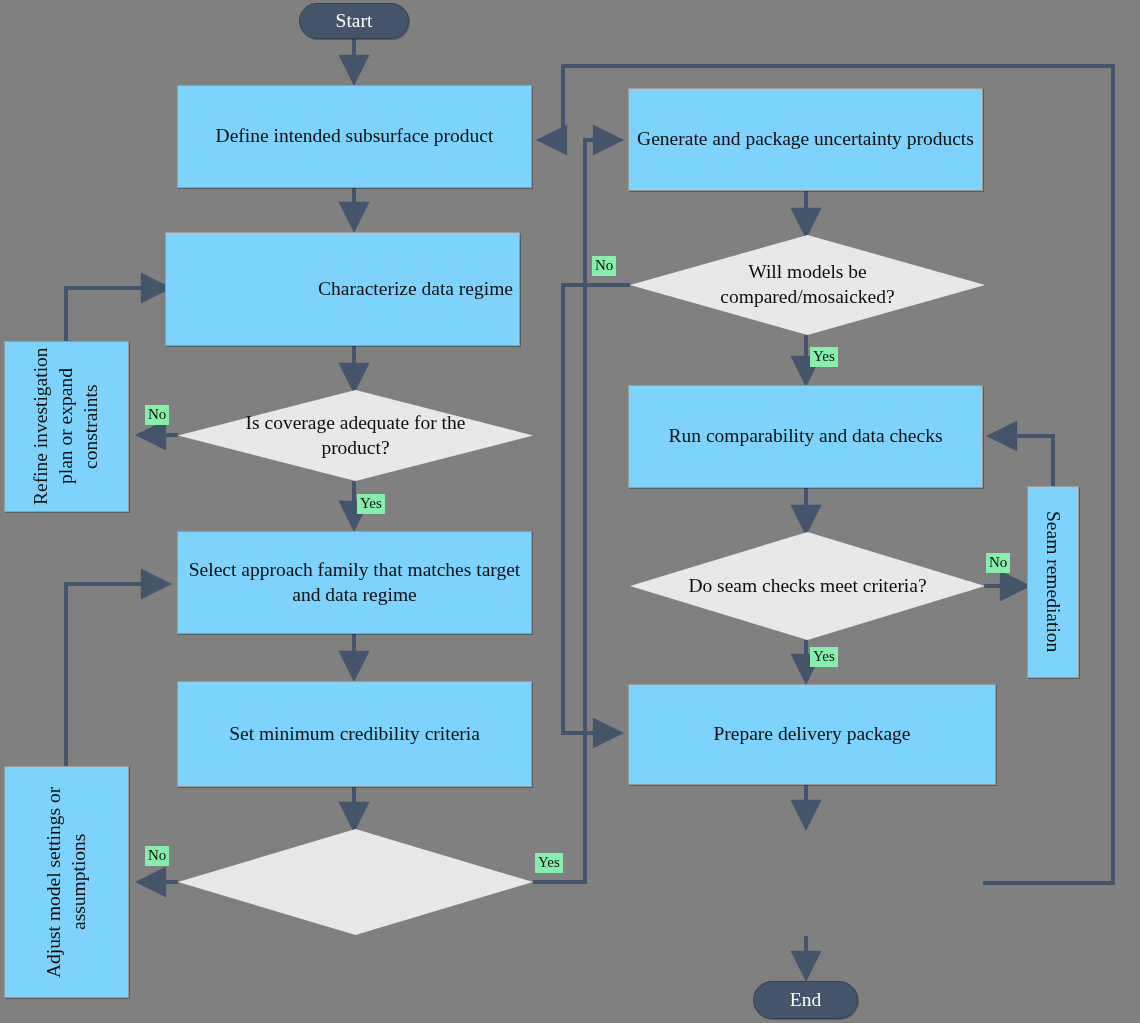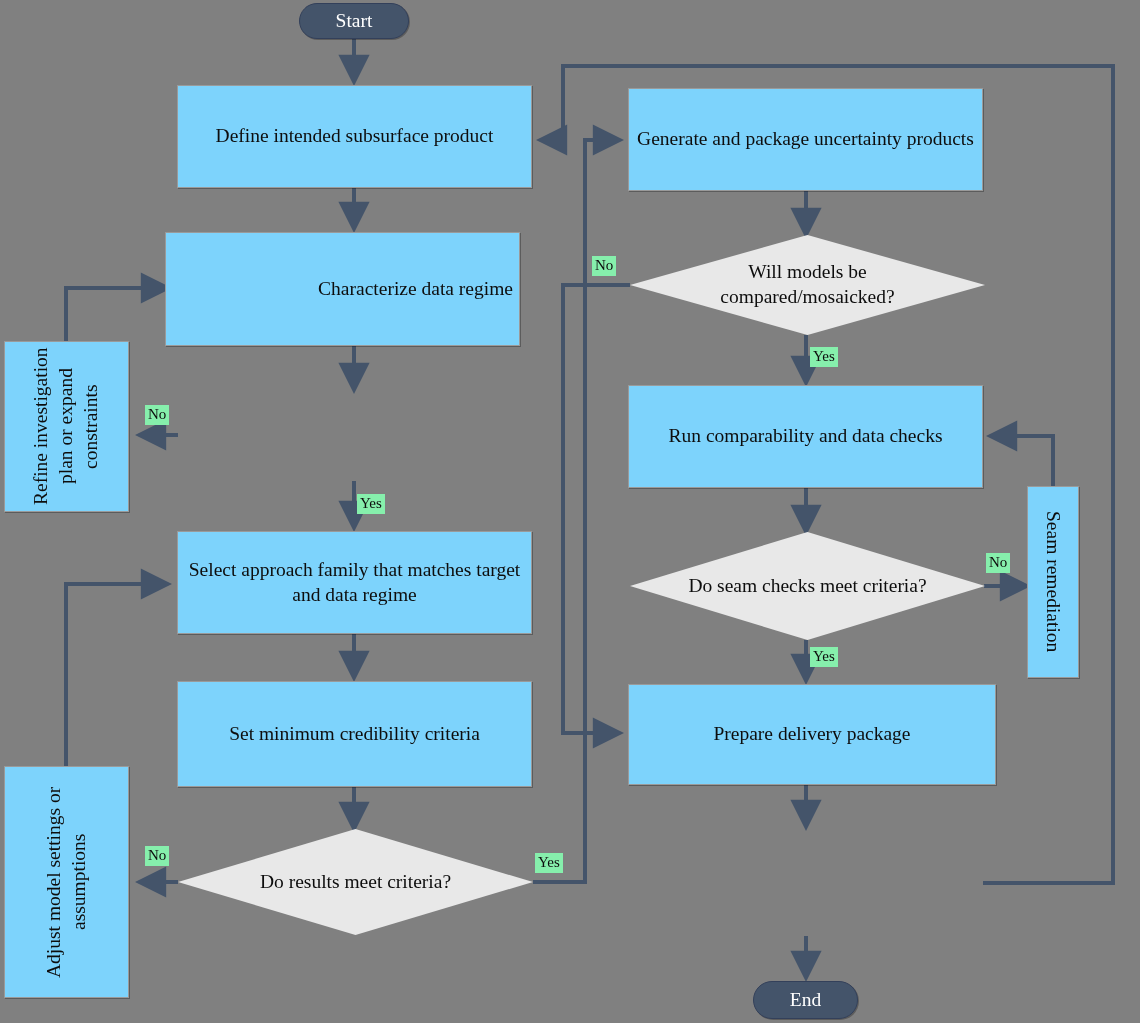--- a/index.html
+++ b/index.html
@@ -130,36 +130,39 @@
   </div>
 
   <div class="node proc" style="left:177px;top:85px;width:355px;height:103px;">
     <span>Define intended subsurface product</span>
   </div>
 
   <div class="node proc" style="left:165px;top:232px;width:355px;height:114px;justify-content:flex-end;">
     <span>Characterize data regime</span>
   </div>
 
+  <div class="node diamond" style="left:178px;top:390px;width:355px;height:91px;">
+    <span class="dshape"></span>
+    <span class="dtext">Is coverage adequate for the product?</span>
+  </div>
 
   <div class="node proc" style="left:4px;top:341px;width:125px;height:171px;">
     <span class="vert-ccw">Refine investigation plan or expand constraints</span>
   </div>
 
   <div class="node proc" style="left:177px;top:531px;width:355px;height:103px;">
     <span>Select approach family that matches target and data regime</span>
   </div>
 
   <div class="node proc" style="left:177px;top:681px;width:355px;height:106px;">
     <span>Set minimum credibility criteria</span>
   </div>
 
   <div class="node diamond" style="left:178px;top:829px;width:355px;height:106px;">
     <span class="dshape"></span>
-    <span class="dtext">Do results meet criteria?</span>
   </div>
 
   <div class="node proc" style="left:4px;top:766px;width:125px;height:232px;">
     <span class="vert-ccw">Adjust model settings or assumptions</span>
   </div>
 
   <div class="node proc" style="left:628px;top:88px;width:355px;height:103px;">
     <span>Generate and package uncertainty products</span>
   </div>
 

